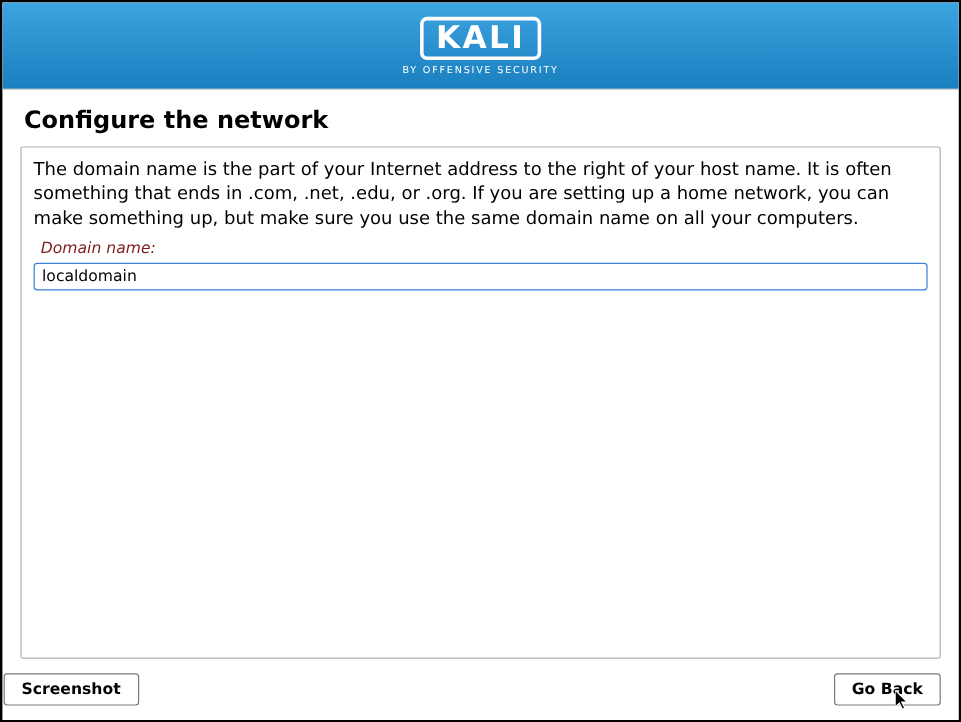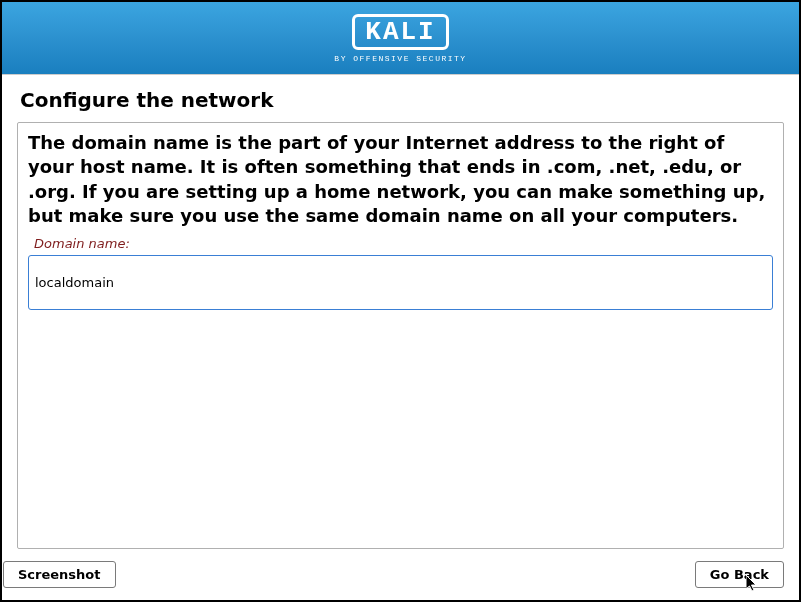--- a/index.html
+++ b/index.html
@@ -17,21 +17,20 @@
       flex-direction: column;
       overflow: hidden;
     }
     .header-banner {
       background: linear-gradient(to bottom, #3ba5e0 0%, #2c91cf 50%, #1a7fbf 100%);
       height: 73px;
       display: flex;
       align-items: center;
       justify-content: center;
       border-bottom: 1px solid #ccc;
-      font-family: Liberation Mono, monospace;
     }
     .logo-box {
       display: flex;
       flex-direction: column;
       align-items: center;
       justify-content: center;
     }
     .logo-frame {
       border: 3px solid #fff;
       border-radius: 6px;
@@ -62,37 +61,37 @@
       margin: 0 15px;
       border: 1px solid #b0b0b0;
       border-radius: 2px;
       flex: 1;
       padding: 8px 10px;
       background: #fff;
       display: flex;
       flex-direction: column;
     }
     .instruction {
-      font-size: 18px;
-      font-weight: bold;
+      font-size: 15px;
+      font-weight: normal;
       color: #000;
       line-height: 1.35;
       margin-bottom: 6px;
     }
     .field-label {
       font-size: 13px;
       font-style: italic;
       color: #7f1d1d;
       margin: 2px 0 4px 6px;
     }
     .text-input {
       width: 100%;
       border: 1.5px solid #3a7fd5;
       border-radius: 3px;
-      padding: 19px 6px;
+      padding: 3px 6px;
       font-size: 13px;
       font-family: inherit;
       color: #000;
       background: #fff;
       outline: none;
     }
     .footer-bar {
       padding: 12px 15px 12px 1px;
       display: flex;
       justify-content: space-between;

